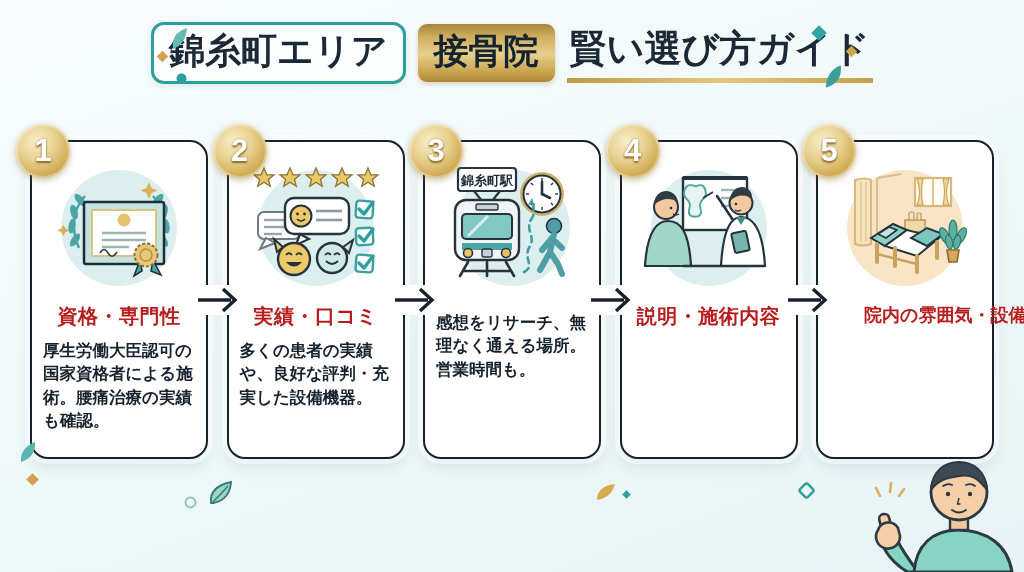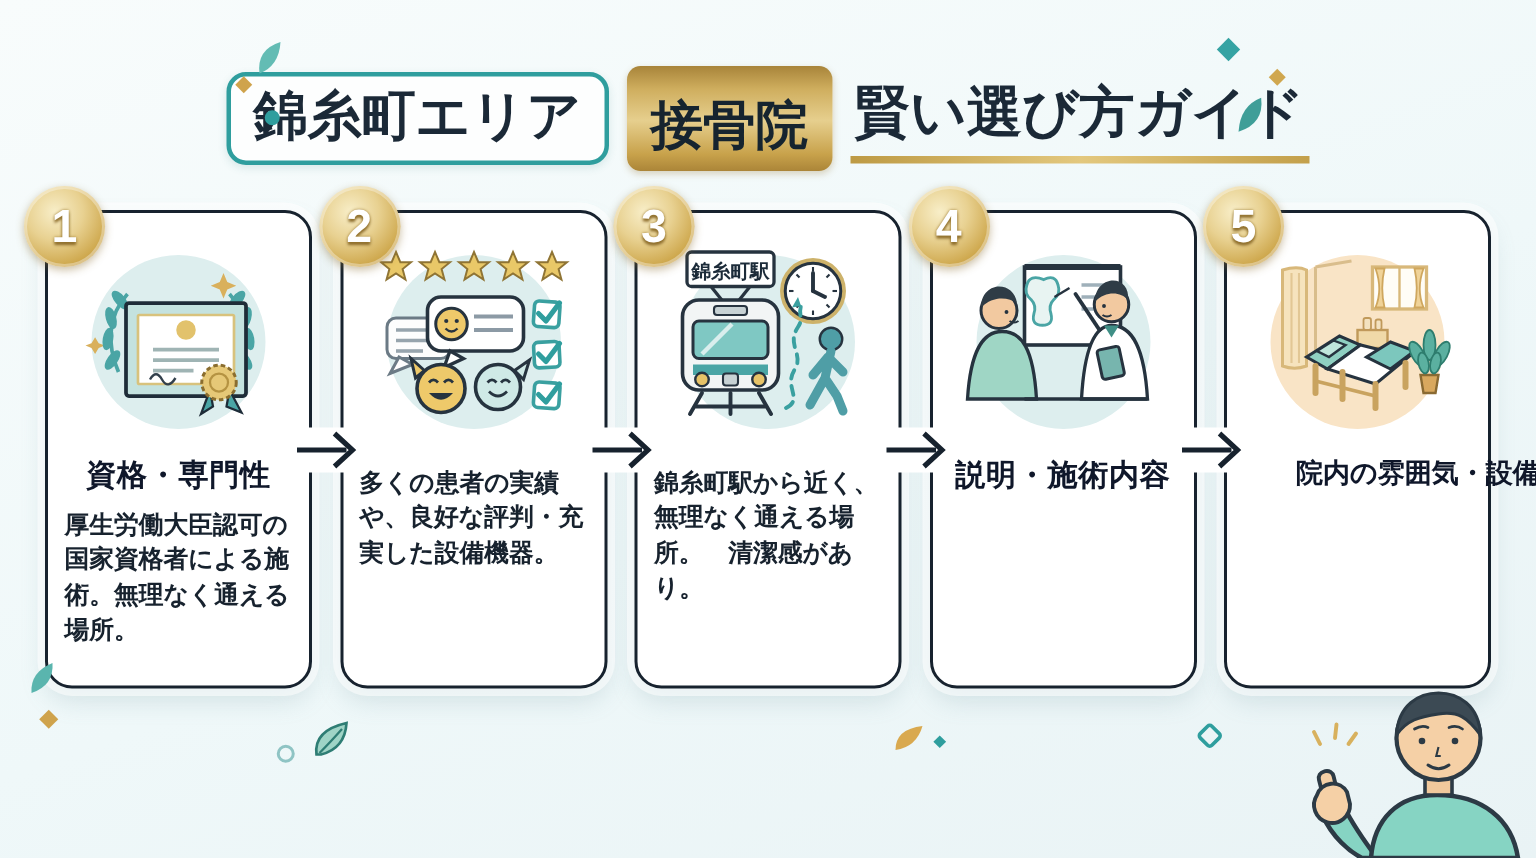--- a/index.html
+++ b/index.html
@@ -2,42 +2,42 @@
 <html><head>
 <meta charset="utf-8">
 <style>
   html,body{margin:0;padding:0;}
   .canvas{
     position:relative;width:1024px;height:572px;overflow:hidden;
     background:linear-gradient(160deg,#f8fcfc 0%,#eff8f9 55%,#e9f3f5 100%);
     font-family:"Liberation Sans",sans-serif;color:#17222e;
   }
   
-  .title-row{position:absolute;top:44px;left:0;right:0;display:flex;justify-content:center;align-items:center;gap:12px;}
+  .title-row{position:absolute;top:22px;left:0;right:0;display:flex;justify-content:center;align-items:center;gap:12px;}
   .title-area{border:3.5px solid #2f9e9e;background:#fdfefe;border-radius:13px;
     padding:2px 15px 5px;font-size:36px;font-weight:bold;color:#1b2937;
     box-shadow:0 2px 6px rgba(40,120,120,.14);}
   .title-pill{background:linear-gradient(180deg,#a8843a 0%,#cfae5e 22%,#e6cf8e 52%,#c8a24b 84%,#ab8538 100%);
-    border-radius:9px;padding:16px 16px 7px;font-size:35px;font-weight:bold;color:#16242f;
+    border-radius:9px;padding:4px 16px 7px;font-size:35px;font-weight:bold;color:#16242f;
     box-shadow:0 2px 5px rgba(150,115,50,.3);}
   .title-guide{font-size:37px;font-weight:bold;color:#1b2937;padding:0 3px 9px;
     background-image:linear-gradient(90deg,#bd9a44,#e3c87e,#c3a04b);
     background-repeat:no-repeat;background-size:100% 5px;background-position:left bottom;}
   
   .cards{position:absolute;top:140px;left:30px;display:grid;grid-template-columns:repeat(5,178px);column-gap:18.5px;}
   .card{position:relative;height:315px;background:#fff;border:2.5px solid #17222e;border-radius:18px;
     box-shadow:0 0 0 5px rgba(255,255,255,.55),0 8px 16px rgba(110,150,160,.22);}
   .badge{position:absolute;top:-18px;left:-16px;width:54px;height:54px;border-radius:50%;
     background:radial-gradient(circle at 38% 32%,#f8eec8 0%,#e8d191 38%,#cfa94f 72%,#ad8336 100%);
     box-shadow:0 2px 6px rgba(140,110,50,.45),inset 0 0 0 2px rgba(255,255,255,.35);
     display:flex;align-items:center;justify-content:center;
     font-size:31px;font-weight:bold;color:#fff;
     text-shadow:0 0 2px #9d7c33,0 2px 2px #8a6a2a;}
   .icon-wrap{margin:12px auto 0;width:148px;height:148px;}
-  .card-title{text-align:center;font-size:20px;font-weight:bold;color:#0f172a;margin-top:1px;letter-spacing:.5px;white-space:nowrap;}
+  .card-title{text-align:center;font-size:20px;font-weight:bold;color:#b91c1c;margin-top:1px;letter-spacing:.5px;white-space:nowrap;}
   .card-title.tight{font-size:18px;letter-spacing:0;margin-left:46px;}
   .card-body{margin:9px 11px 0;font-size:16.5px;font-weight:bold;color:#17222e;line-height:1.42;text-align:left;}
   
   .flow-arrow{position:absolute;top:283px;width:45px;height:34px;}
   
   .deco{position:absolute;}
 </style>
 </head>
 <body>
 
@@ -99,21 +99,21 @@
           <line x1="57" y1="93" x2="84" y2="93" stroke="#9fb4b4" stroke-width="2.5"></line>
           <path d="M55,99 q4,-7 8,0 q4,7 9,-1" stroke="#33404c" stroke-width="1.6" fill="none"></path>
           <path d="M96,108 l7,16 -2,-4 m-10,-10 l-5,16" stroke="#4aa5a5" stroke-width="0" fill="none"></path>
           <path d="M95,106 l-6,16 8,-5 Z" fill="#4aa5a5" stroke="#1e2c38" stroke-width="1.5"></path>
           <path d="M108,106 l8,15 -10,-4 Z" fill="#4aa5a5" stroke="#1e2c38" stroke-width="1.5"></path>
           <circle cx="101" cy="101" r="11.5" fill="#e6c877" stroke="#8a6d2f" stroke-width="2" stroke-dasharray="3,2"></circle>
           <circle cx="101" cy="101" r="6" fill="none" stroke="#b59342" stroke-width="1.5"></circle>
         </svg>
       </div>
       <div class="card-title">資格・専門性</div>
-      <div class="card-body">厚生労働大臣認可の国家資格者による施術。無理なく通える場所。</div>
+      <div class="card-body">厚生労働大臣認可の国家資格者による施術。腰痛治療の実績も確認。</div>
     </div>
 
     <div class="card">
       <div class="badge">2</div>
       <div class="icon-wrap">
         <svg width="148" height="148" viewBox="0 0 148 148">
           <defs>
             <path id="star2" d="M0,-10 L2.9,-3.2 L10,-3.2 L4.4,1.4 L6.3,8.4 L0,4.3 L-6.3,8.4 L-4.4,1.4 L-10,-3.2 L-2.9,-3.2 Z"></path>
           </defs>
           <circle cx="74" cy="74" r="58" fill="#ddeeee"></circle>
@@ -150,20 +150,21 @@
             <rect x="114" y="74" width="17" height="17" rx="3" stroke-width="2.4" transform="rotate(-3 122 82)"></rect>
             <rect x="114" y="101" width="17" height="17" rx="3" stroke-width="2.4" transform="rotate(4 122 109)"></rect>
           </g>
           <g stroke="#2f9e9e" stroke-width="3.4" fill="none" stroke-linecap="round" stroke-linejoin="round">
             <path d="M117,55 l5,5 9,-12"></path>
             <path d="M117,82 l5,5 9,-12"></path>
             <path d="M117,109 l5,5 9,-12"></path>
           </g>
         </svg>
       </div>
+      <div class="card-title">実績・口コミ</div>
       <div class="card-body">多くの患者の実績や、良好な評判・充実した設備機器。</div>
     </div>
 
     <div class="card">
       <div class="badge">3</div>
       <div class="icon-wrap">
         <svg width="148" height="148" viewBox="0 0 148 148">
           <circle cx="74" cy="74" r="58" fill="#ddeeee"></circle>
           <circle cx="104" cy="40" r="22" fill="#cdb26a"></circle>
           <circle cx="104" cy="40" r="18.5" fill="#ffffff" stroke="#26333f" stroke-width="2"></circle>
@@ -198,21 +199,21 @@
               <line x1="26" y1="117" x2="72" y2="117"></line>
           </g>
           <path d="M86,118 C98,112 84,104 92,92 C98,82 86,76 94,64 C98,58 94,56 96,50" stroke="#3aa0a0" stroke-width="2.6" fill="none" stroke-dasharray="6,5" stroke-linecap="round"></path>
           <path d="M96,50 l-6,1 4,-7 Z" fill="#3aa0a0"></path>
           <g>
             <circle cx="116" cy="72" r="7.5" fill="#4f9ea6" stroke="#26333f" stroke-width="1.6"></circle>
             <path d="M116,80 L112,98 L102,116 M112,98 L120,110 L124,120 M114,84 L104,96 M114,84 L124,94" stroke="#4f9ea6" stroke-width="6" fill="none" stroke-linecap="round" stroke-linejoin="round"></path>
           </g>
         </svg>
       </div>
-      <div class="card-body">錦糸町駅から近く、無理なく通える場所。　清潔感があり。</div>
+      <div class="card-body">感想をリサーチ、無理なく通える場所。　営業時間も。</div>
     </div>
 
     <div class="card">
       <div class="badge">4</div>
       <div class="icon-wrap">
         <svg width="148" height="148" viewBox="0 0 148 148">
           <circle cx="74" cy="74" r="58" fill="#ddeeee"></circle>
           <rect x="48" y="24" width="64" height="52" fill="#ffffff" stroke="#26333f" stroke-width="2.4"></rect>
           <line x1="48" y1="24" x2="112" y2="24" stroke="#26333f" stroke-width="4"></line>
           <g stroke="#4aa5a5" stroke-width="2" fill="#e8f4f2">

